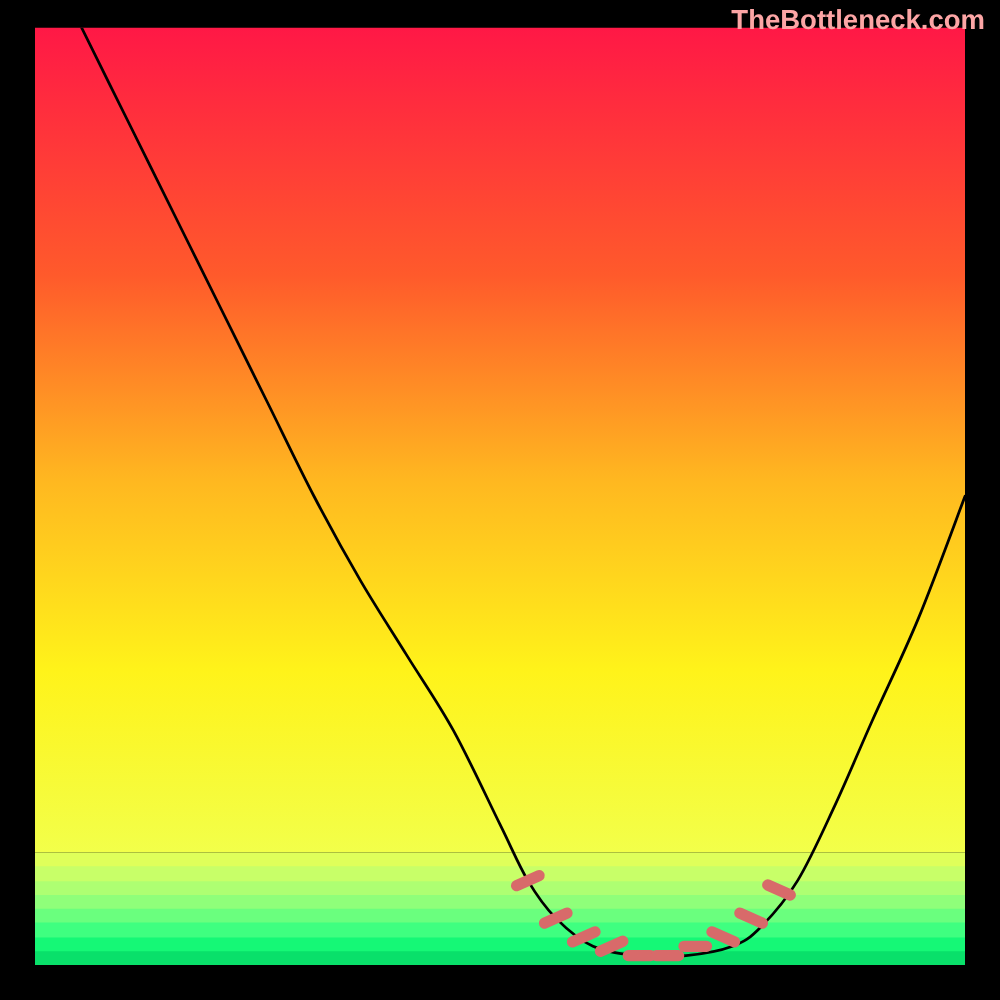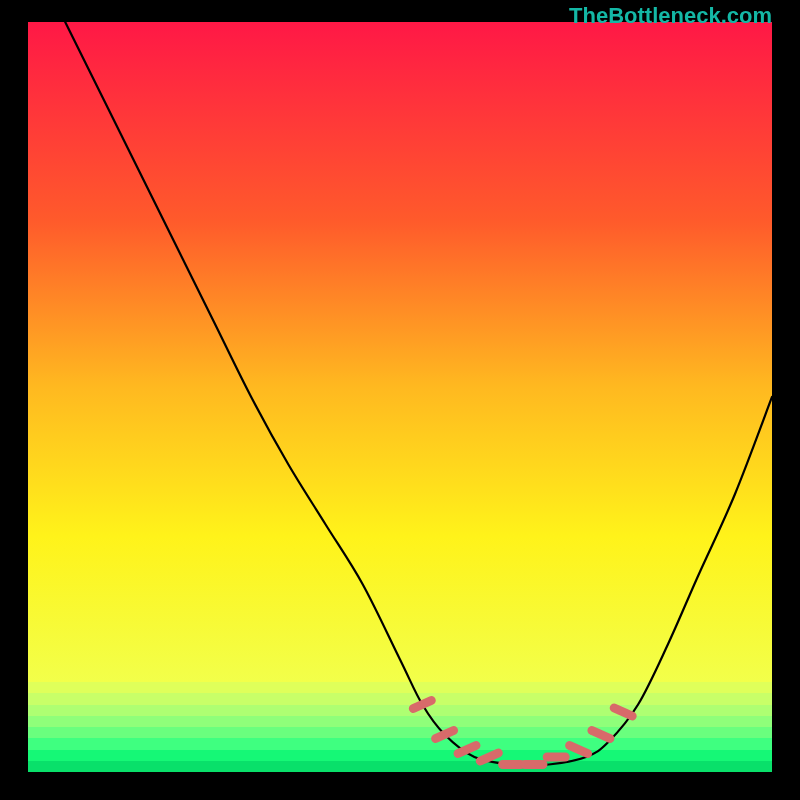--- a/index.html
+++ b/index.html
@@ -13,22 +13,22 @@
   }
   .container {
     position: relative;
     width: 800px;
     height: 800px;
     background: #000000;
   }
   .watermark {
     position: absolute;
     top: 3px;
-    right: 28px;
-    color: #14b8a6;
+    right: 12px;
+    color: #fca5a5;
     font-size: 22px;
     font-weight: 600;
     user-select: none;
     z-index: 50;
   }
   .gradient-area {
     position: absolute;
     left: 28px;
     right: 28px;
     top: 22px;

